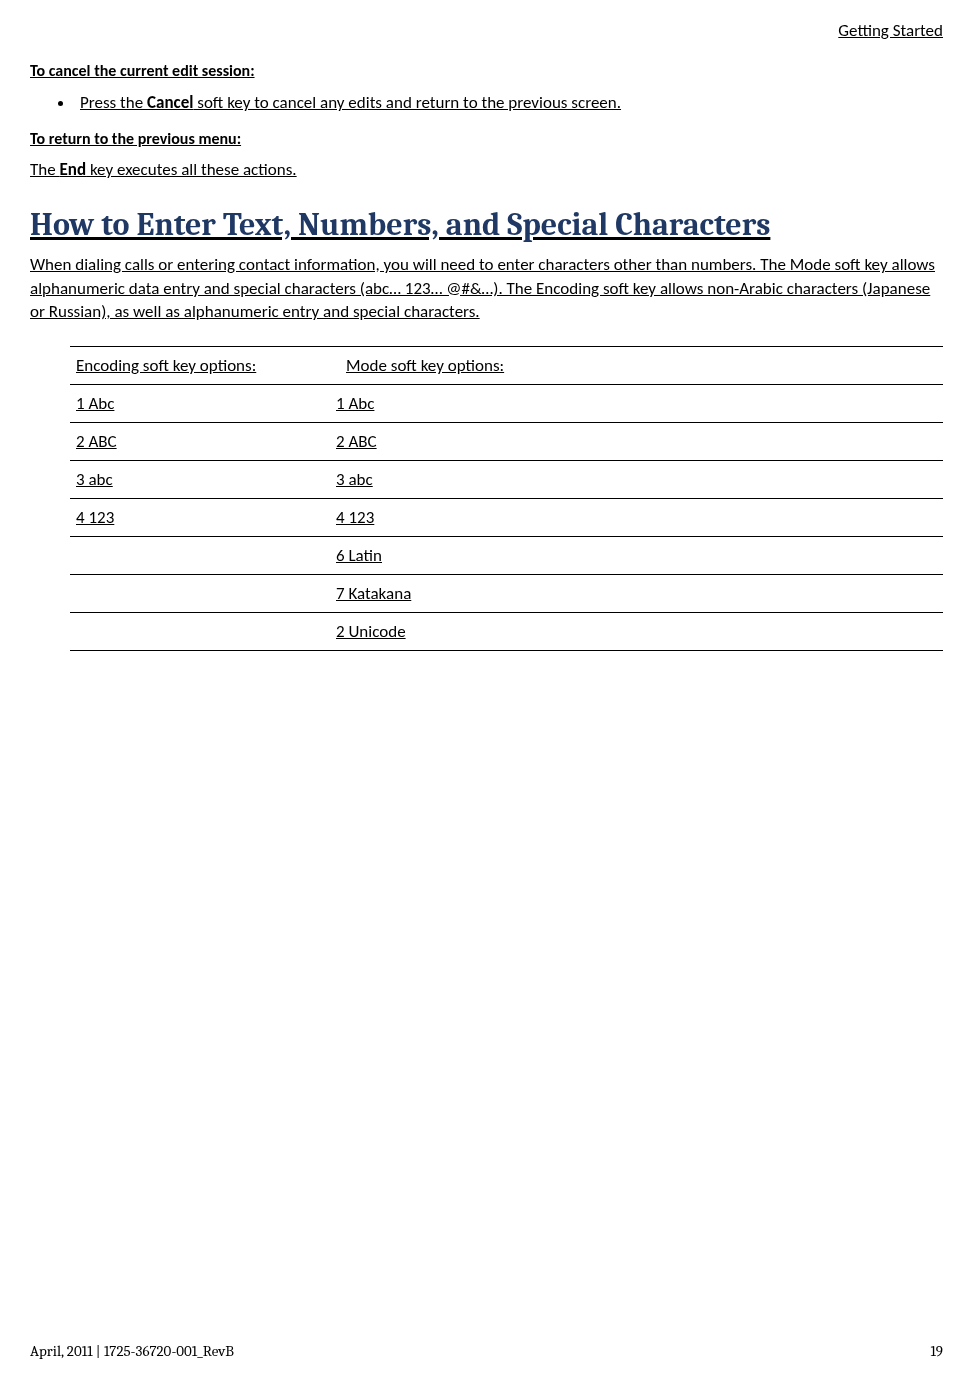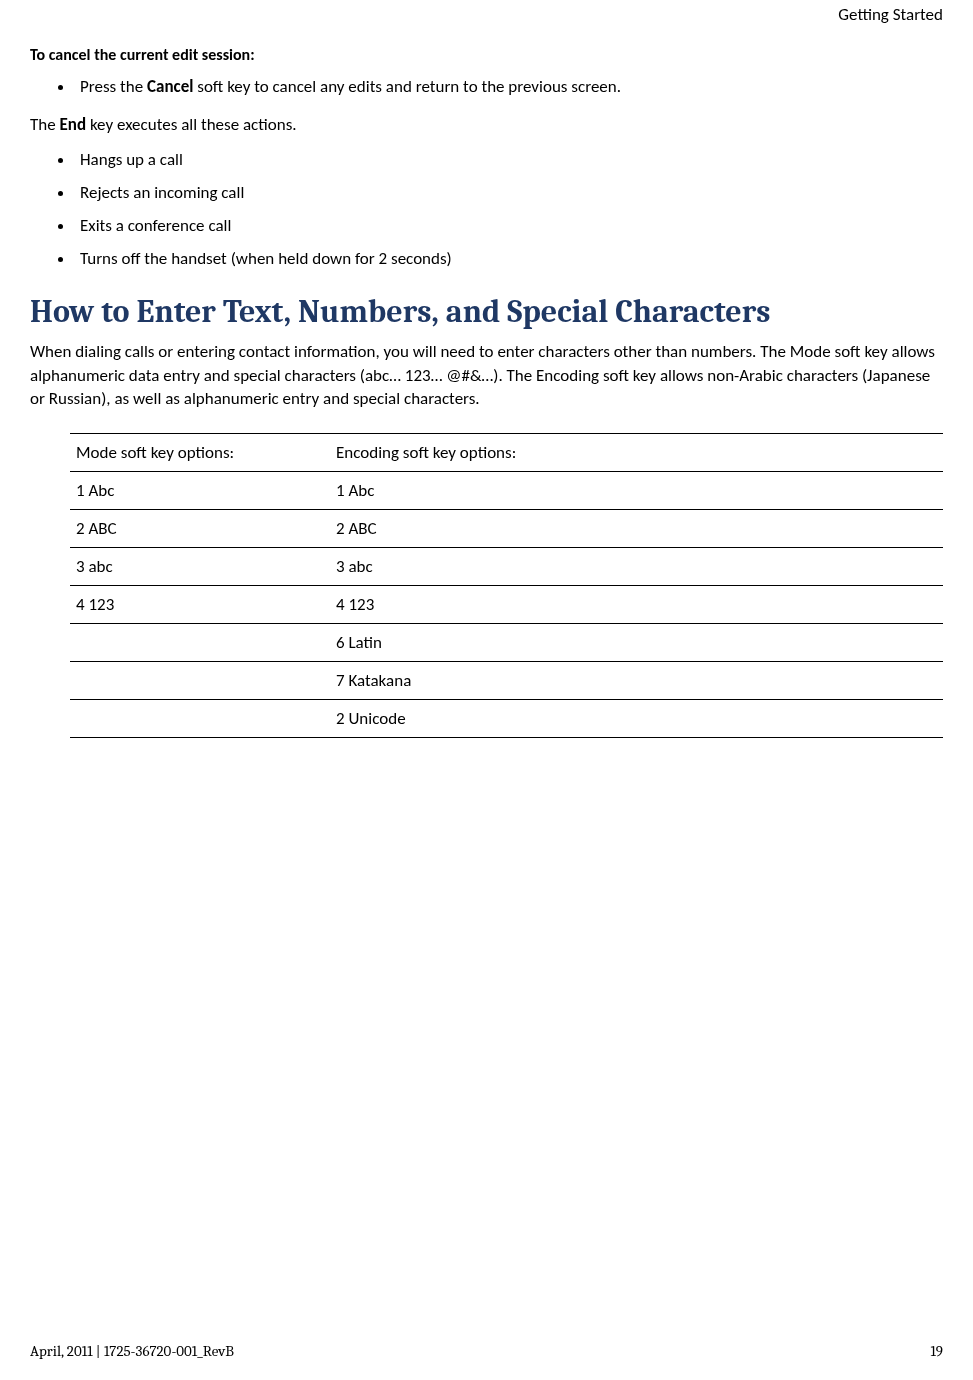--- a/index.html
+++ b/index.html
@@ -7,21 +7,22 @@
       margin: 0;
       padding: 0;
       background: #fff;
       color: #000;
       width: 973px;
       height: 1380px;
       position: relative;
       box-sizing: border-box;
     }
     .page {
-      padding: 4px 30px 0 30px;
+      padding: 20px 30px 0 30px;
+      text-decoration: underline;
     }
     .header-right {
       text-align: right;
       font-size: 17px;
       margin-bottom: 20px;
       padding-right: 0;
     }
     .bold-line {
       font-weight: bold;
       font-size: 16px;
@@ -90,38 +91,33 @@
 <div class="page">
   <div class="header-right">Getting Started</div>
 
   <div class="bold-line">To cancel the current edit session:</div>
   <ul class="bullet">
     <li>
       <span>Press the </span><span class="bold">Cancel</span><span> soft key to cancel any edits and return to the previous screen.</span>
     </li>
   </ul>
 
+  <div class="bold-line">To return to the previous menu:</div>
 
   <div class="para">
     <span>The </span><span class="bold">End</span><span> key executes all these actions.</span>
   </div>
-  <ul class="bullet">
-    <li>Hangs up a call</li>
-    <li>Rejects an incoming call</li>
-    <li>Exits a conference call</li>
-    <li>Turns off the handset (when held down for 2 seconds)</li>
-  </ul>
 
   <h1 class="section-title">How to Enter Text, Numbers, and Special Characters</h1>
   <div class="para">When dialing calls or entering contact information, you will need to enter characters other than numbers. The Mode soft key allows alphanumeric data entry and special characters (abc… 123… @#&amp;…). The Encoding soft key allows non-Arabic characters (Japanese or Russian), as well as alphanumeric entry and special characters.</div>
 
   <div class="options-table">
     <div class="row header-row">
+      <div class="cell col2">Encoding soft key options:</div>
       <div class="cell col1">Mode soft key options:</div>
-      <div class="cell col2">Encoding soft key options:</div>
     </div>
     <div class="row">
       <div class="cell col1">1 Abc</div>
       <div class="cell col2">1 Abc</div>
     </div>
     <div class="row">
       <div class="cell col1">2 ABC</div>
       <div class="cell col2">2 ABC</div>
     </div>
     <div class="row">

